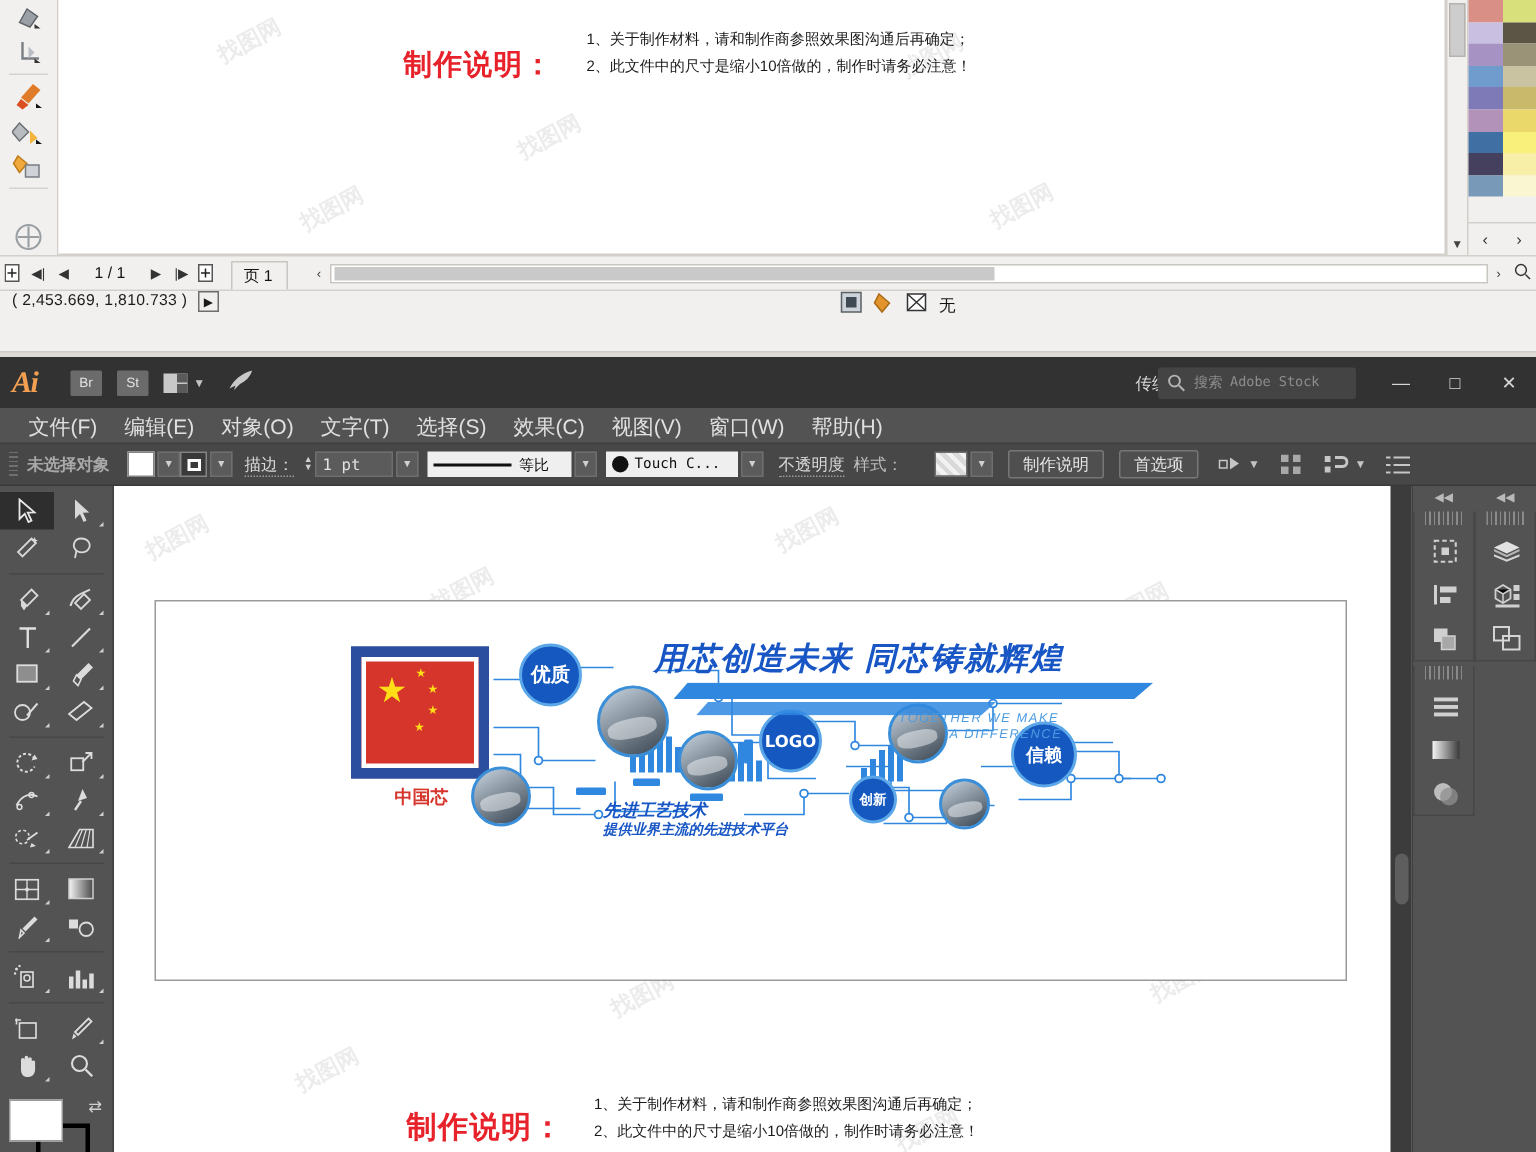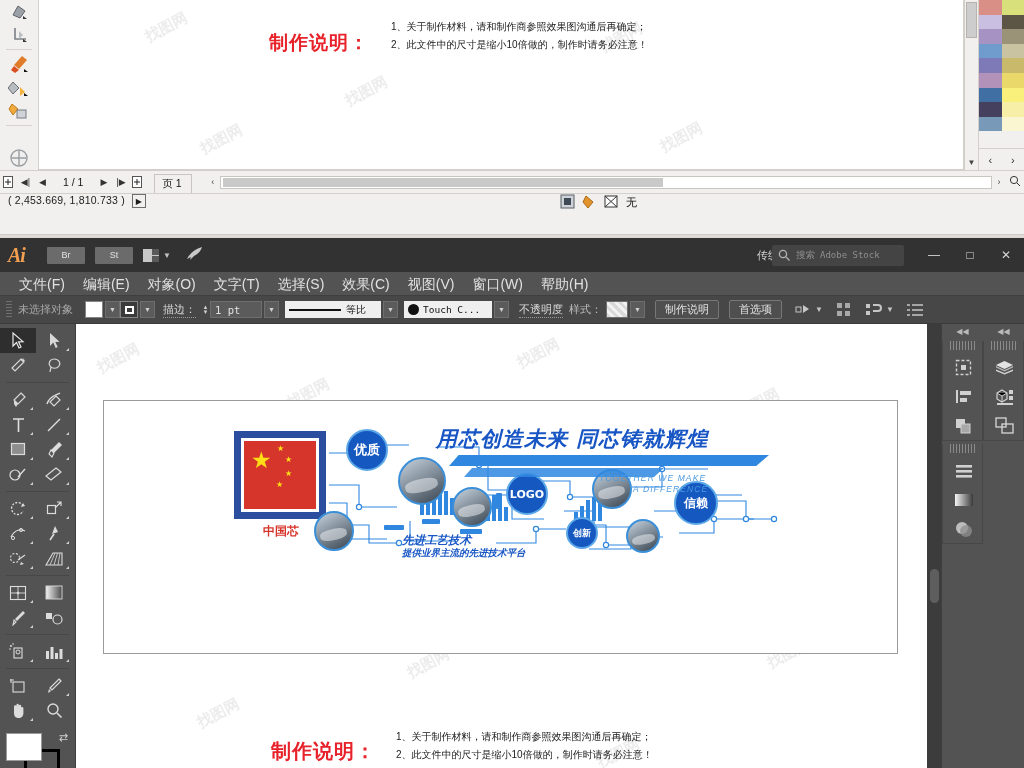--- a/index.html
+++ b/index.html
@@ -99,21 +99,21 @@
   #ai-app {
     position:absolute; left:0; top:238px; width:1024px; height:530px;
     background:#535353; color:#d6d6d6;
   }
   #ai-titlebar {
     height:34px; background:#323232; display:flex; align-items:center; padding-left:8px;
     position:relative;
   }
   #ai-logo { color:#f29f51; font-size:20px; font-weight:bold; font-style:italic;
     letter-spacing:-1px; margin-right:22px; font-family:"Liberation Serif",serif;}
-  .ai-sq { width:38px; height:17px; background:#6b6b6b; color:#e2e2e2; font-size:9px;
+  .ai-sq { width:21px; height:17px; background:#6b6b6b; color:#e2e2e2; font-size:9px;
     display:flex; align-items:center; justify-content:center; margin-right:10px;
     border-radius:1px; }
   #ai-arrange { display:flex; align-items:center; gap:4px; margin-right:14px; }
   #ai-arrange .blk { width:16px; height:13px; background:#c8c8c8; position:relative;}
   #ai-arrange .blk::after{content:"";position:absolute;right:0;top:0;width:7px;height:6px;background:#5a5a5a;}
   #ai-arrange .blk::before{content:"";position:absolute;right:0;bottom:0;width:7px;height:6px;background:#5a5a5a;}
   .caret { font-size:8px; color:#c3c3c3; }
   #ai-rocket { color:#c9c9c9; font-size:14px; }
   #ai-ws { position:absolute; right:186px; display:flex; align-items:center; gap:7px;
     font-size:11px; color:#d8d8d8; }
@@ -127,21 +127,21 @@
 
   #ai-menubar { height:24px; background:#535353; display:flex; align-items:center;
     padding-left:10px; gap:0; border-bottom:1px solid #3f3f3f;}
   .mi { font-size:14px; color:#e0e0e0; padding:4px 9px; line-height:24px; }
 
   #ai-controlbar { height:28px; background:#474747; display:flex; align-items:center;
     padding-left:6px; gap:0; border-bottom:1px solid #3a3a3a; position:relative;}
   .grip { width:6px; height:18px; background:
      repeating-linear-gradient(to bottom,#6f6f6f 0 1px,transparent 1px 3px);
      margin-right:6px; }
-  .cb-label { font-size:11px; color:#a8a8a8; margin-right:12px; }
+  .cb-label { font-size:11px; color:#a8a8a8; margin-right:12px;font-weight:bold; }
   .swatch-box { width:18px; height:17px; background:#ffffff; border:1px solid #848484; }
   .swatch-box.stroke { background:#3a3a3a; display:flex; align-items:center; justify-content:center;}
   .swatch-box.stroke i { width:9px;height:8px;border:2px solid #ffffff; display:block;}
   .ddbtn { width:15px; height:17px; background:#5b5b5b; border:1px solid #6e6e6e;
     display:flex; align-items:center; justify-content:center; font-size:7px; color:#d0d0d0;
     margin-left:2px; }
   .cb-txt { font-size:11px; color:#d9d9d9; margin:0 5px 0 8px; border-bottom:1px dotted #9a9a9a;}
   .spin { display:flex; flex-direction:column; align-items:center; justify-content:center;
     font-size:6px; line-height:5px; color:#cfcfcf; width:9px; }
   .field { height:17px; background:#5b5b5b; border:1px solid #6e6e6e; display:flex;
@@ -149,21 +149,21 @@
     font-family:"DejaVu Sans Mono",monospace; }
   .strokefield { width:96px; height:17px; background:#efefef; display:flex; align-items:center;
     padding:0 4px; gap:5px; }
   .strokefield .line { width:52px; height:2px; background:#111; }
   .strokefield .lbl { font-size:10px; color:#111;font-family:Liberation Mono, monospace; }
   .brushfield { width:88px; height:17px; background:#efefef; display:flex; align-items:center;
     padding:0 4px; gap:4px; }
   .brushfield .dot { width:11px; height:11px; border-radius:50%; background:#111; }
   .brushfield .lbl { font-size:9.5px; color:#111; font-family:"DejaVu Sans Mono",monospace;}
   .opacity-lbl { font-size:11px; color:#d9d9d9; margin:0 6px 0 10px; border-bottom:1px dotted #9a9a9a;}
-  .style-lbl { font-size:11px; color:#bdbdbd; margin-right:4px; }
+  .style-lbl { font-size:11px; color:#bdbdbd; margin-right:21px; }
   .style-sw { width:22px; height:17px; border:1px solid #6e6e6e;
     background:repeating-linear-gradient(45deg,#d9d9d9 0 3px,#f2f2f2 3px 6px); }
   .cb-button { height:19px; padding:0 9px; border:1px solid #777; border-radius:2px;
     background:#4f4f4f; color:#e4e4e4; font-size:11px; display:flex; align-items:center;
     margin-left:10px; }
   .cb-icon { width:18px; height:18px; display:flex; align-items:center; justify-content:center;
     margin-left:12px; color:#c6c6c6; }
 
   
   #ai-tools {

